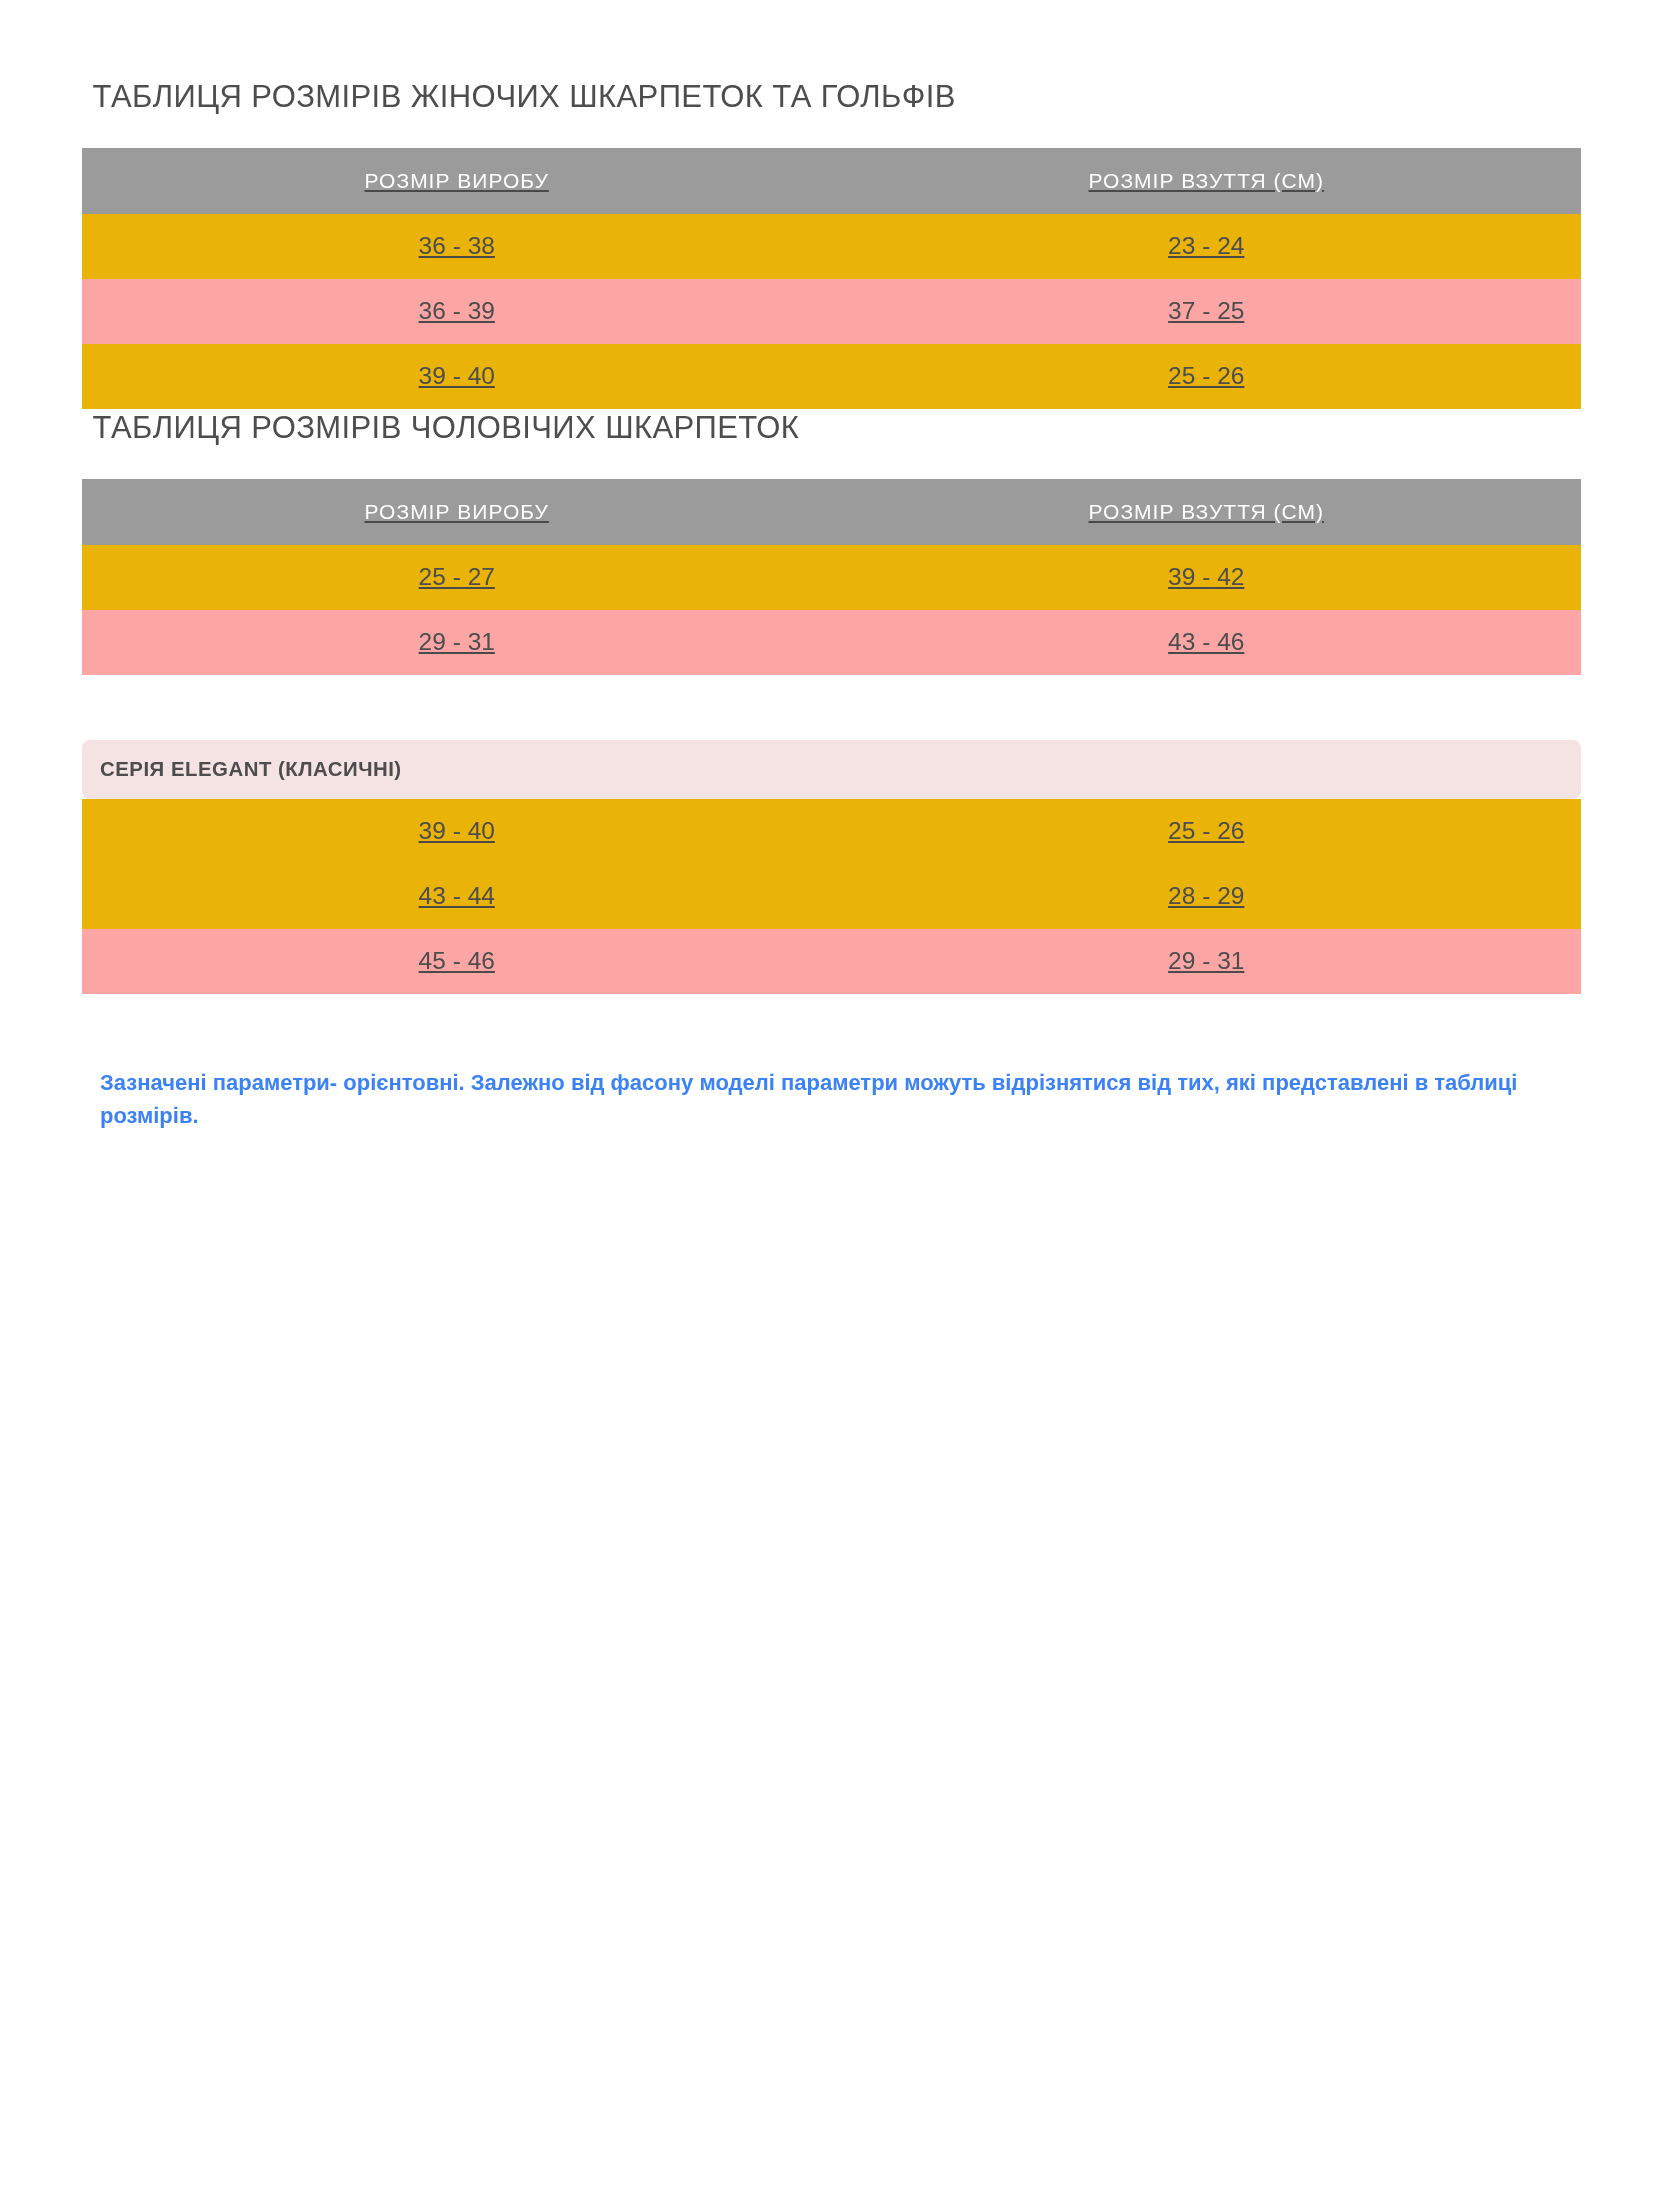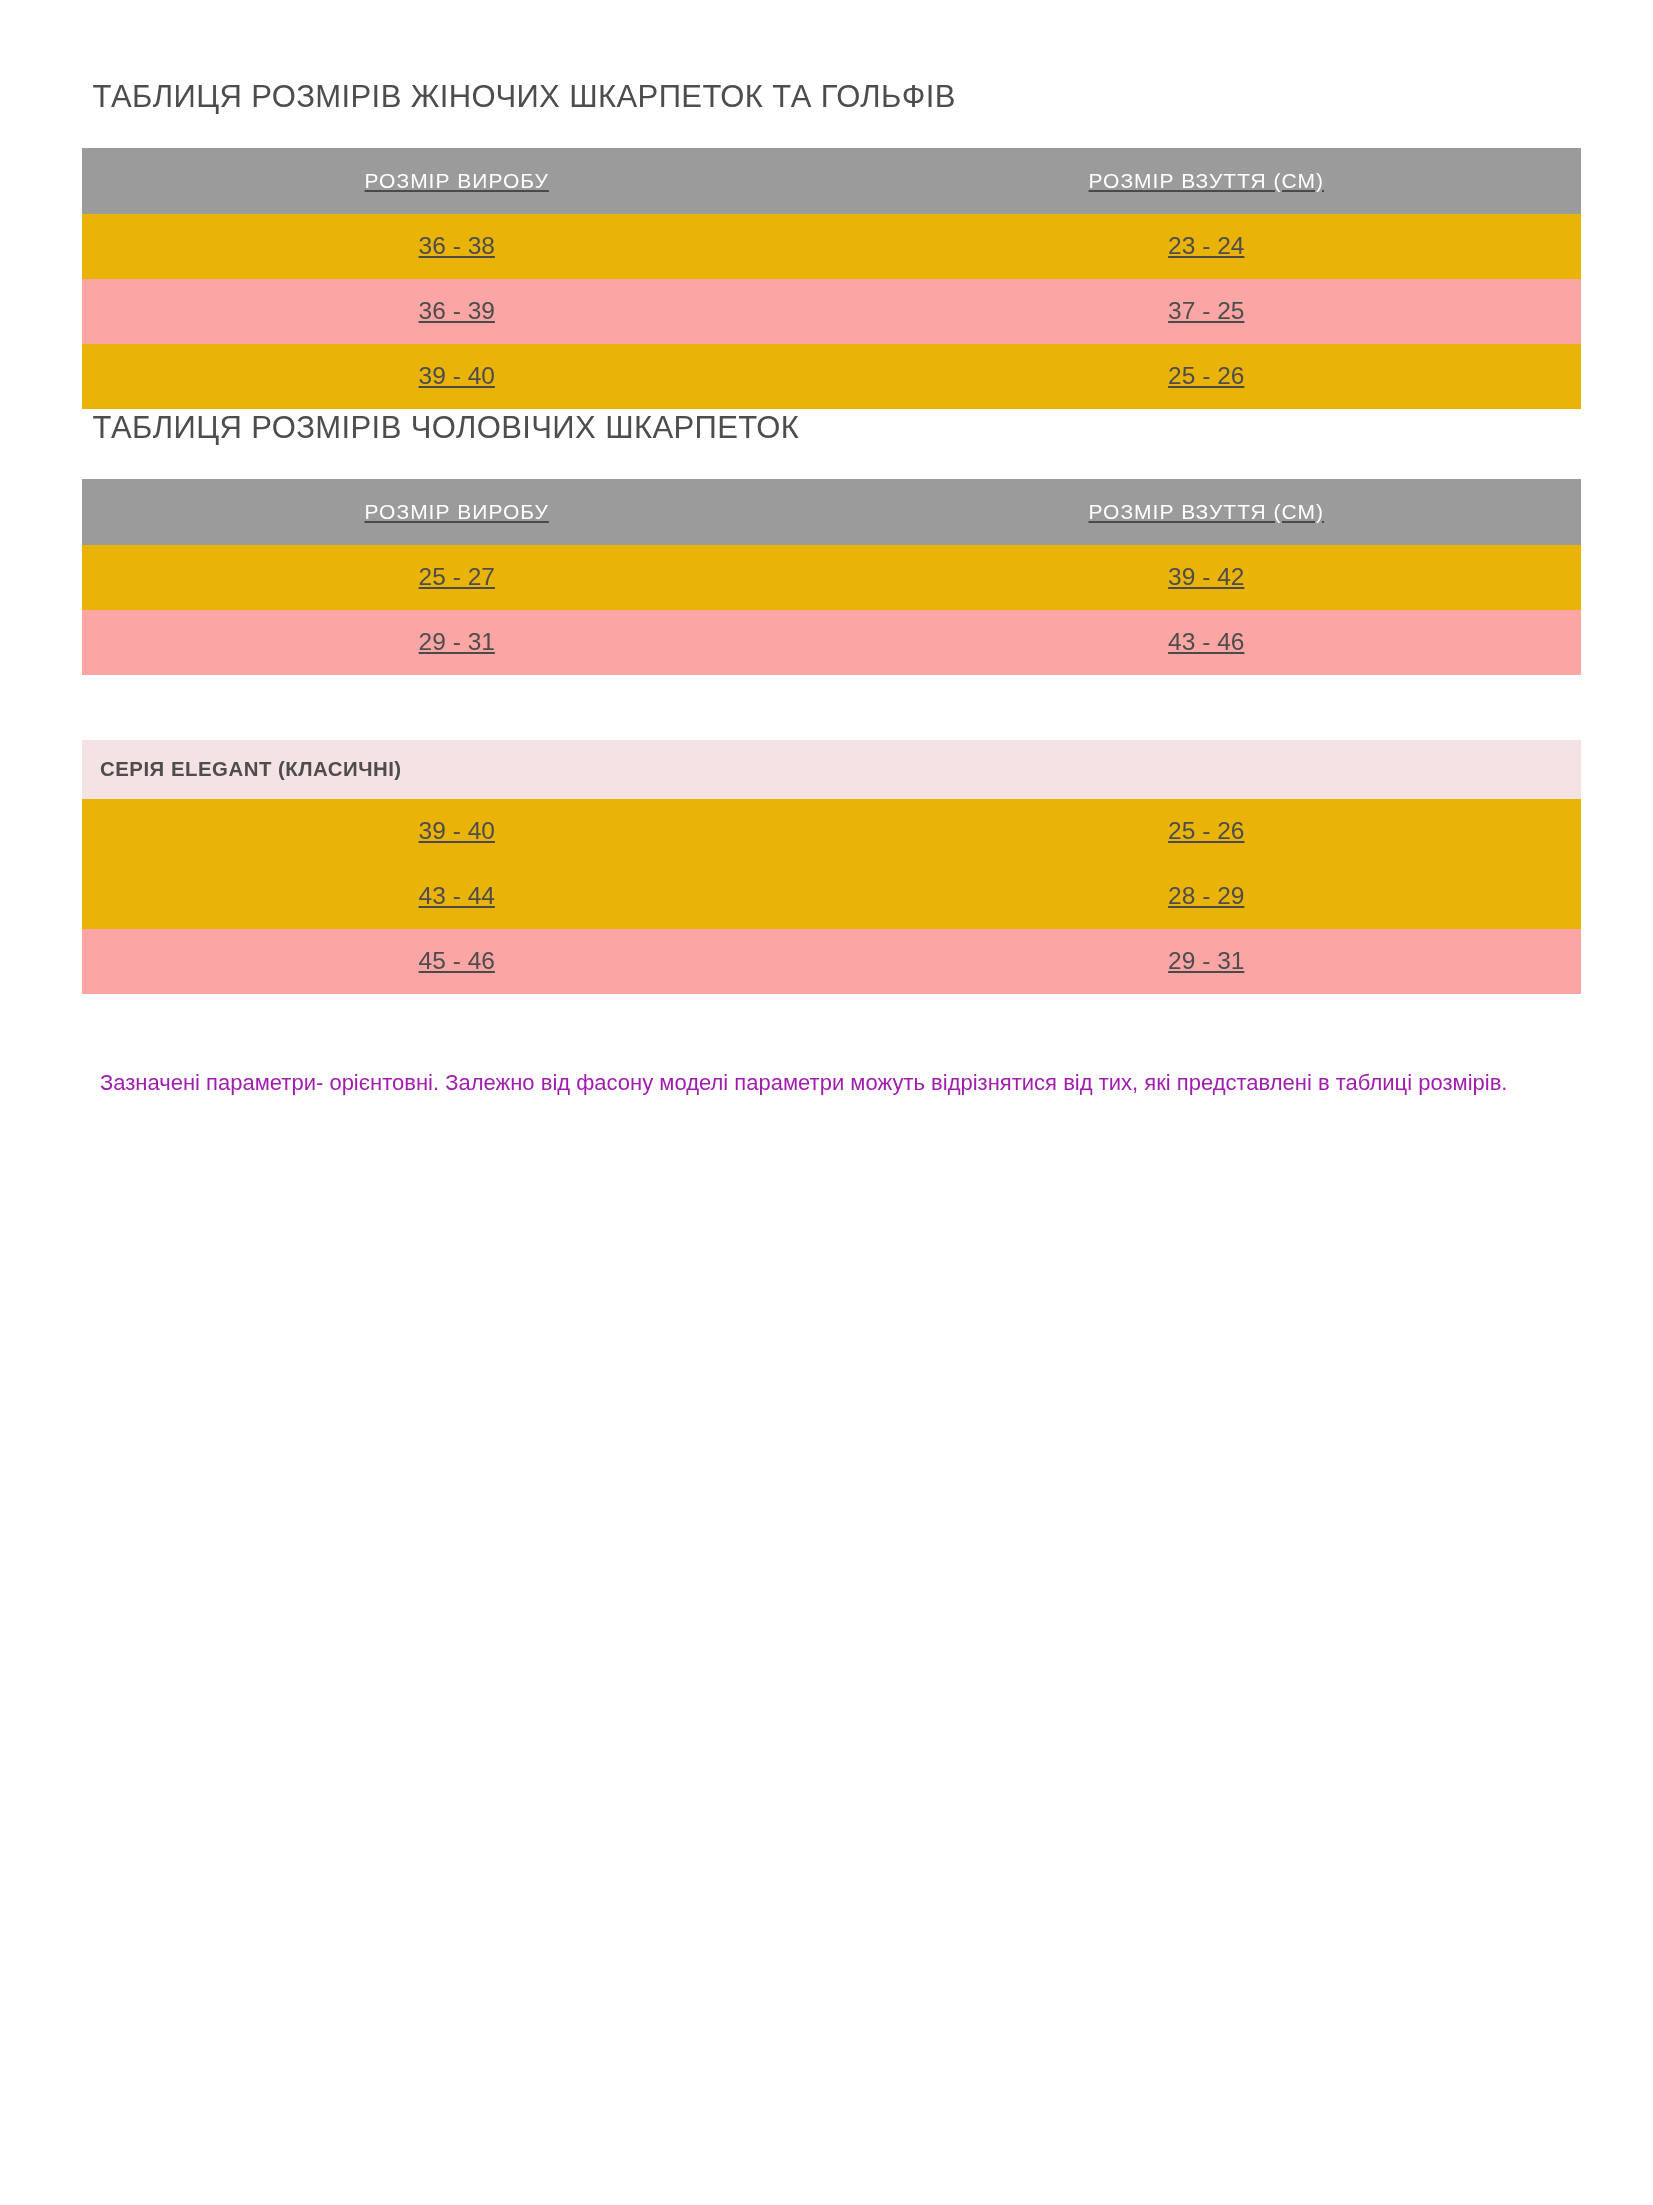--- a/index.html
+++ b/index.html
@@ -63,35 +63,37 @@
   .size-table td.col-left { padding-left: 0; }
 
   .series-banner {
     width: 1499px;
     background: #f5e2e2;
     height: 59px;
     display: flex;
     align-items: center;
     box-sizing: border-box;
     padding-left: 18px;
+    border-radius: 8px;
   }
   .series-banner span {
     font-size: 20.4px;
     font-weight: bold;
     color: #4d4d4d;
     letter-spacing: 0.5px;
   }
   .gap-before-series { height: 65px; }
   .note {
     margin-top: 72px;
     margin-left: 18px;
     width: 1438px;
     font-size: 22px;
     line-height: 1.5;
-    color: #a21caf;
+    color: #3b82f6;
+    font-weight: bold;
   }
 </style>
 </head>
 <body>
 
 <div class="page">
 
   <h1 class="section-title">ТАБЛИЦЯ РОЗМІРІВ ЖІНОЧИХ ШКАРПЕТОК ТА ГОЛЬФІВ</h1>
 
   <table class="size-table">

